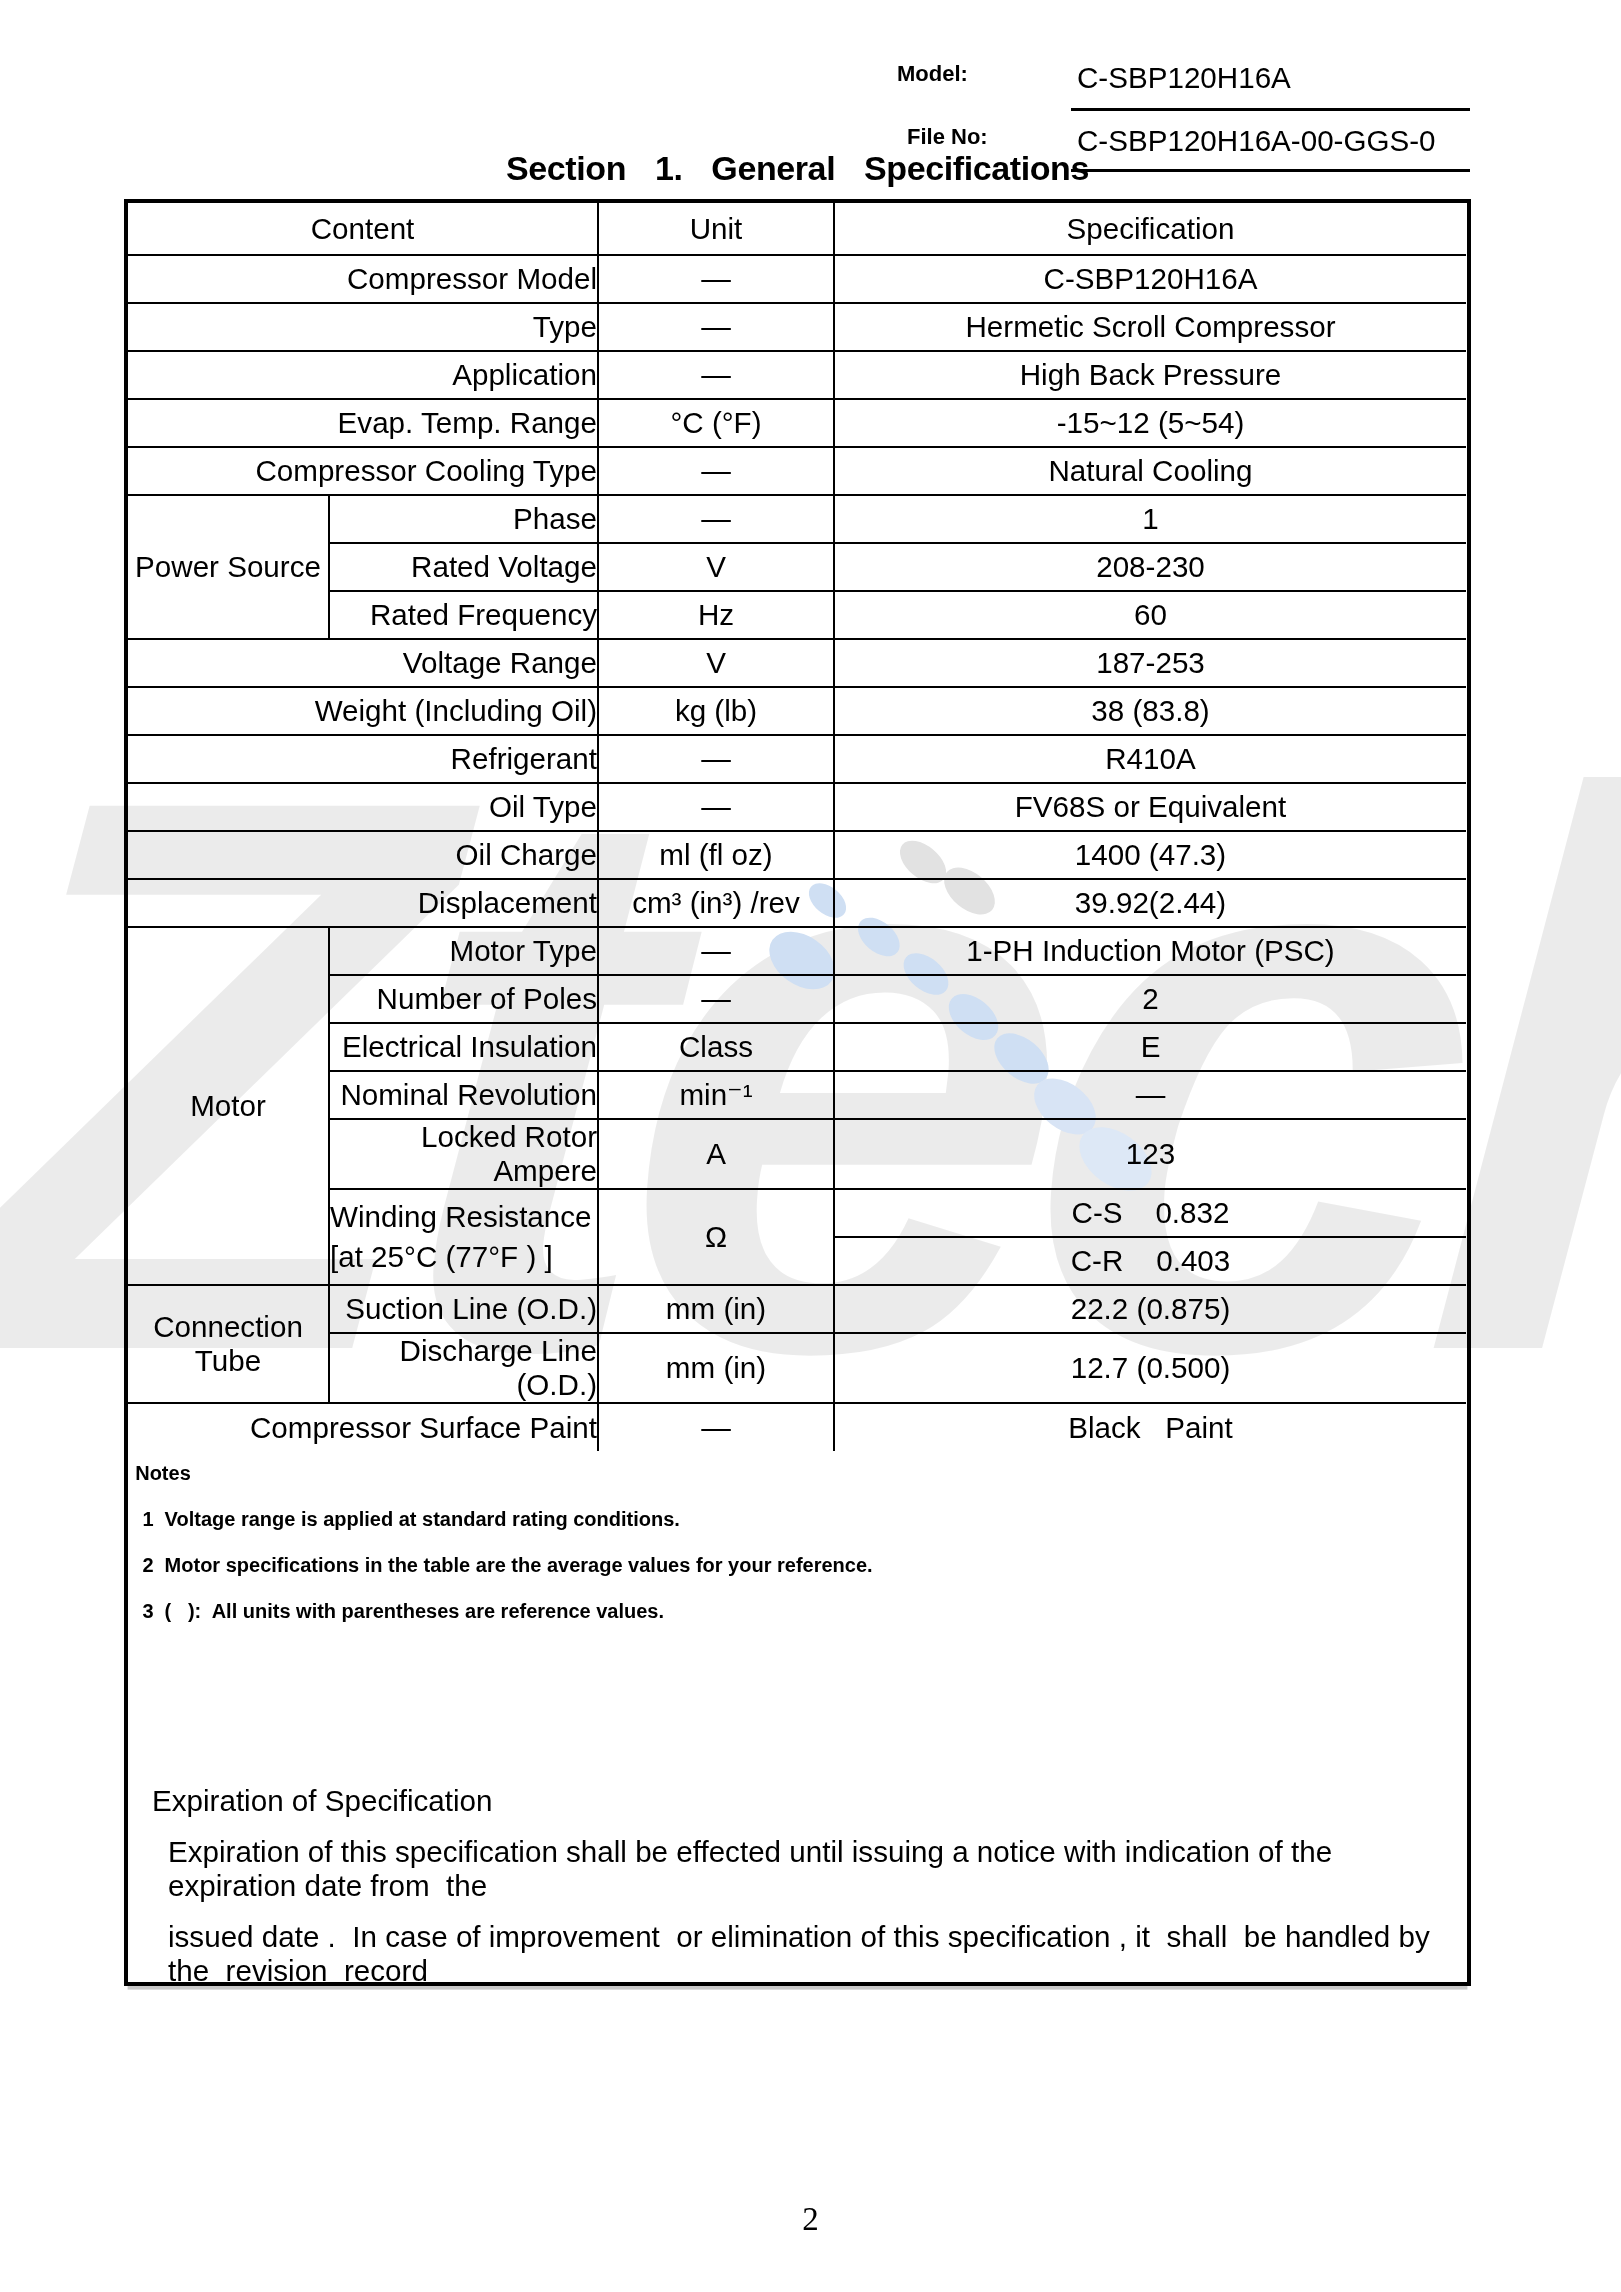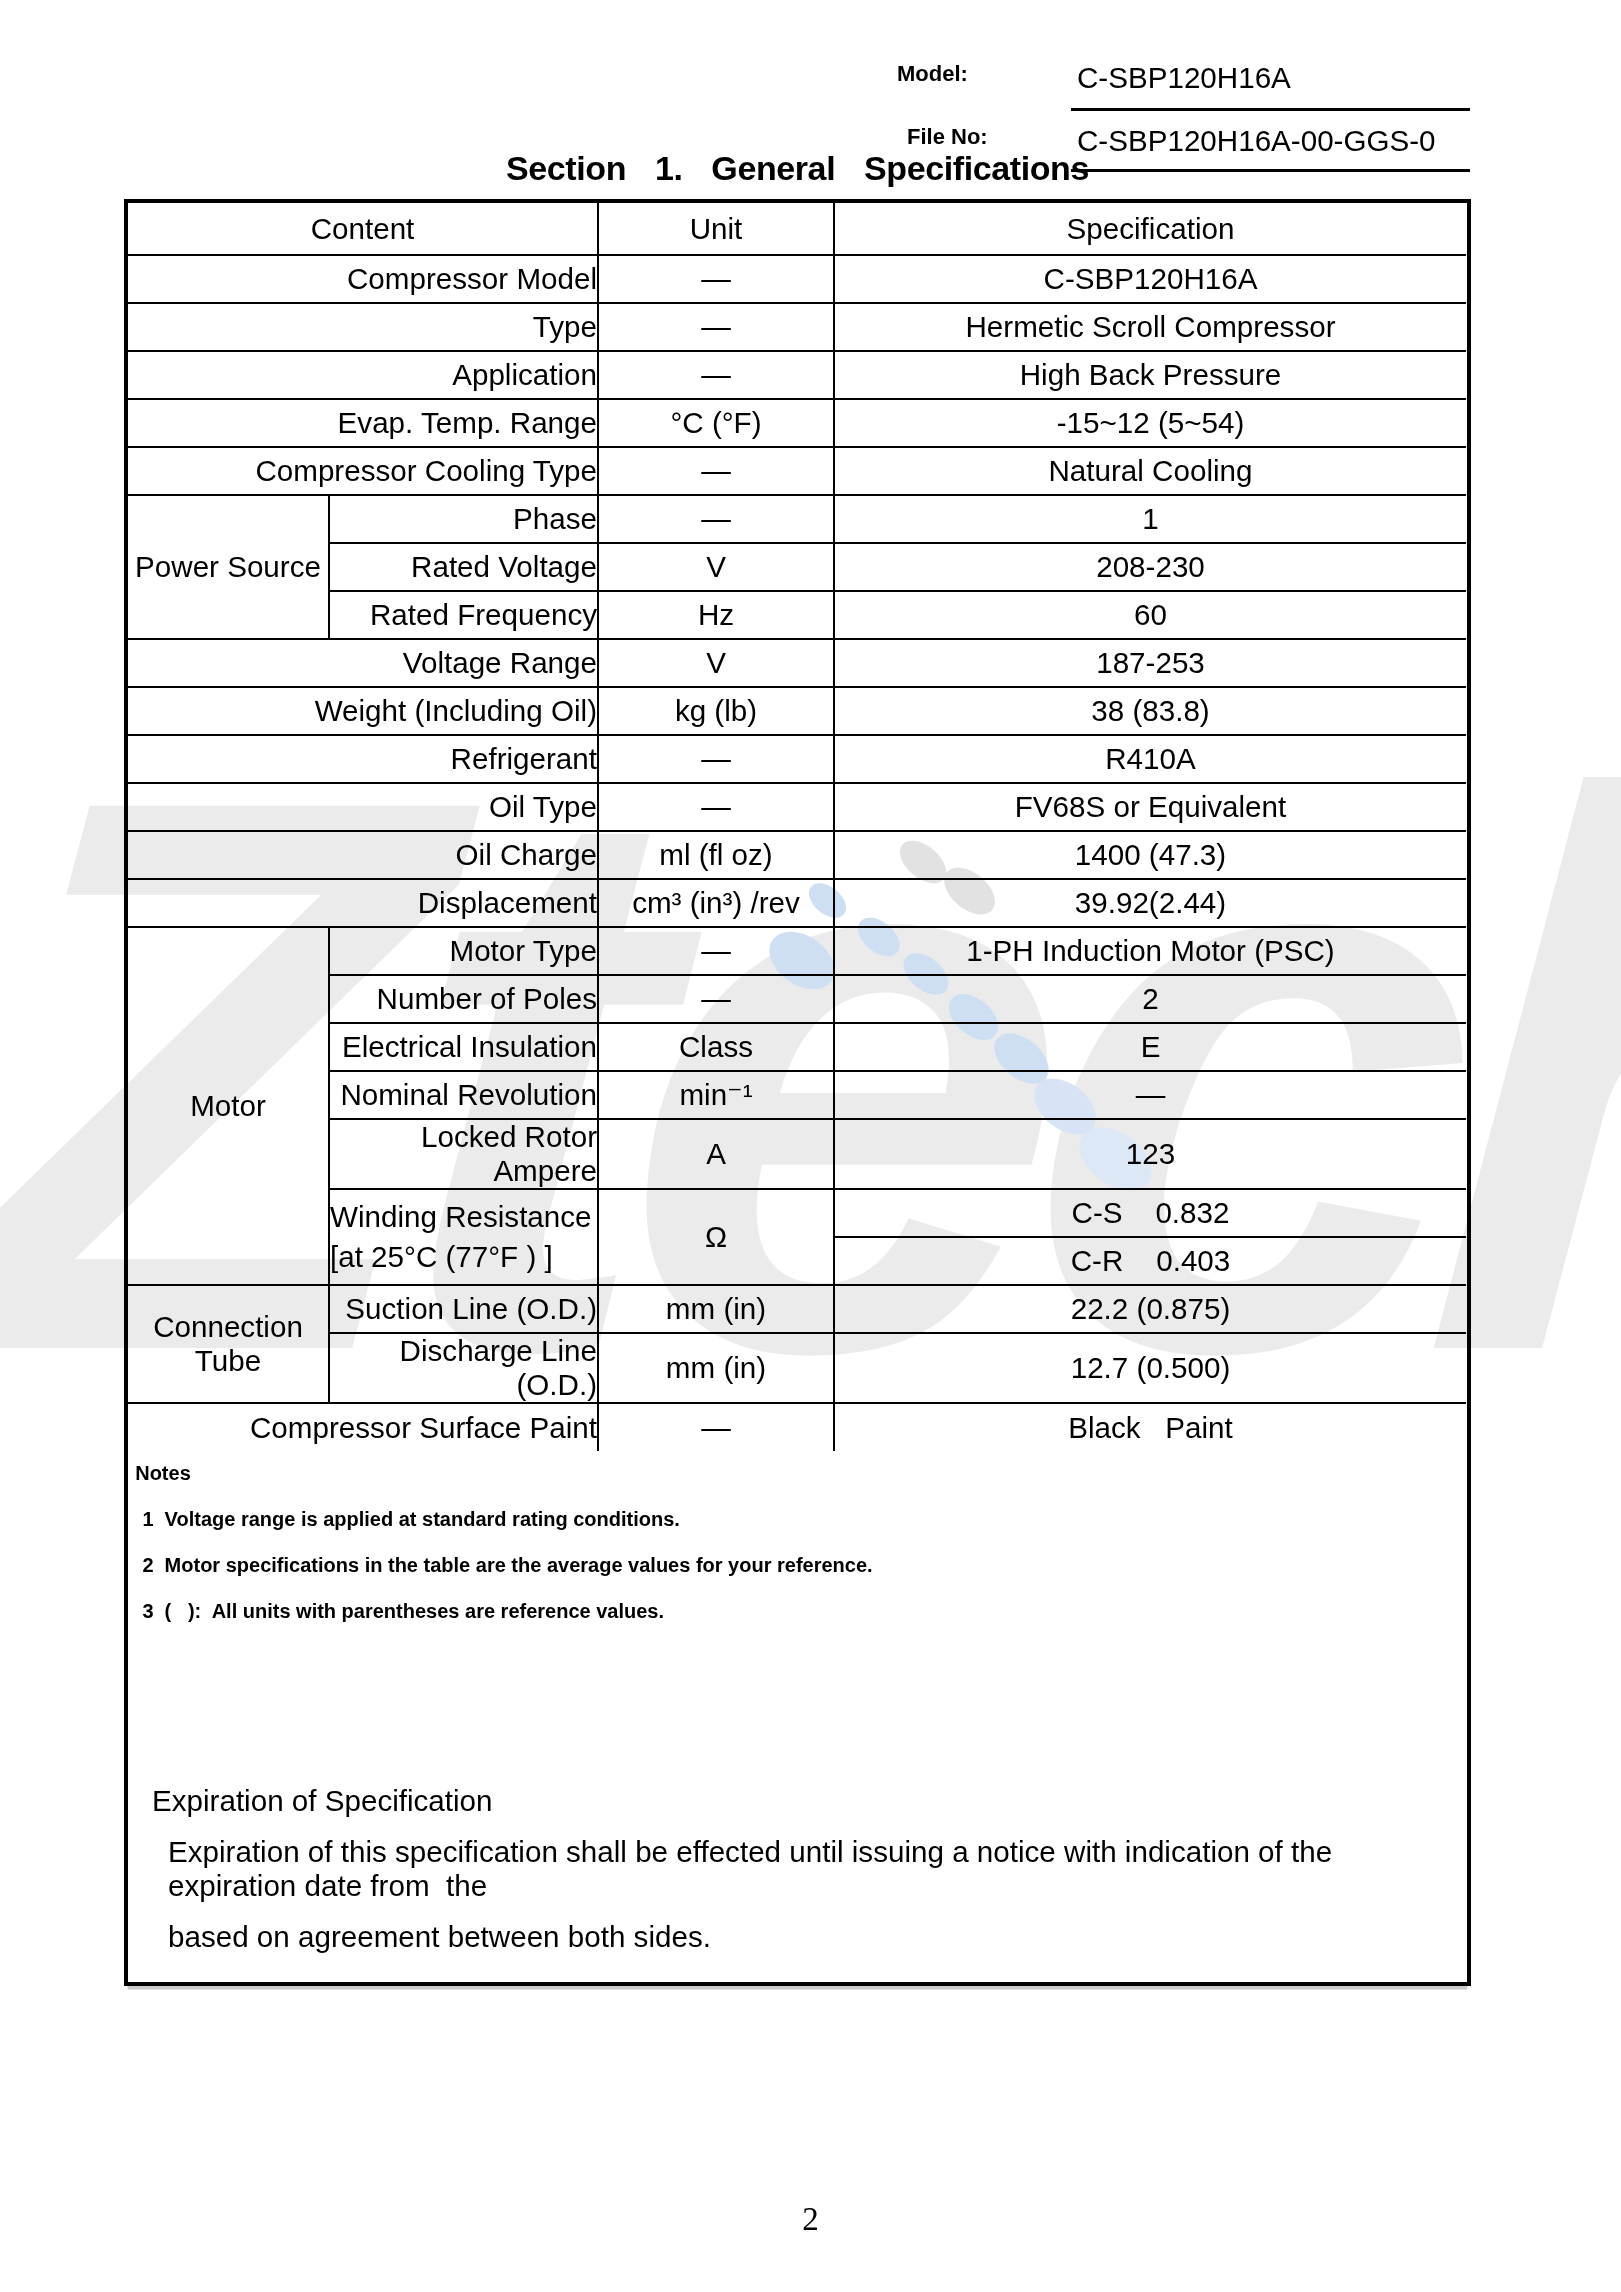--- a/index.html
+++ b/index.html
@@ -236,20 +236,20 @@
     <div class="notes">
       <div class="notes-label">Notes</div>
       <div class="notes-item">1  Voltage range is applied at standard rating conditions.</div>
       <div class="notes-item">2  Motor specifications in the table are the average values for your reference.</div>
       <div class="notes-item">3  (   ):  All units with parentheses are reference values.</div>
     </div>
 
     <div class="exp">
       <div class="exp-head">Expiration of Specification</div>
       <div class="exp-line">Expiration of this specification shall be effected until issuing a notice with indication of the expiration date from  the</div>
-      <div class="exp-line">based on agreement between both sides.</div>
+      <div class="exp-line">issued date .  In case of improvement  or elimination of this specification , it  shall  be handled by the  revision  record</div>
     </div>
   </div>
 
   <div class="page-num">2</div>
 
 </div>
 
 
 </body></html>

